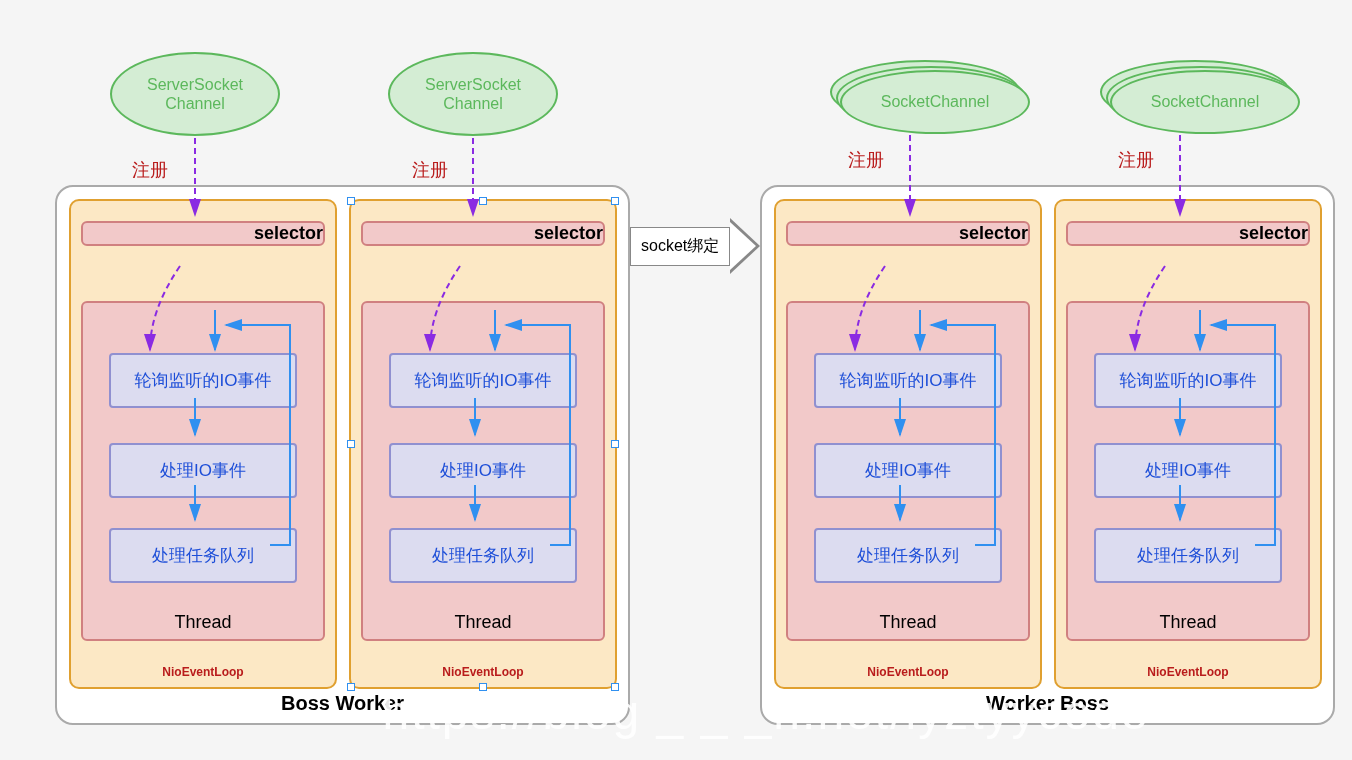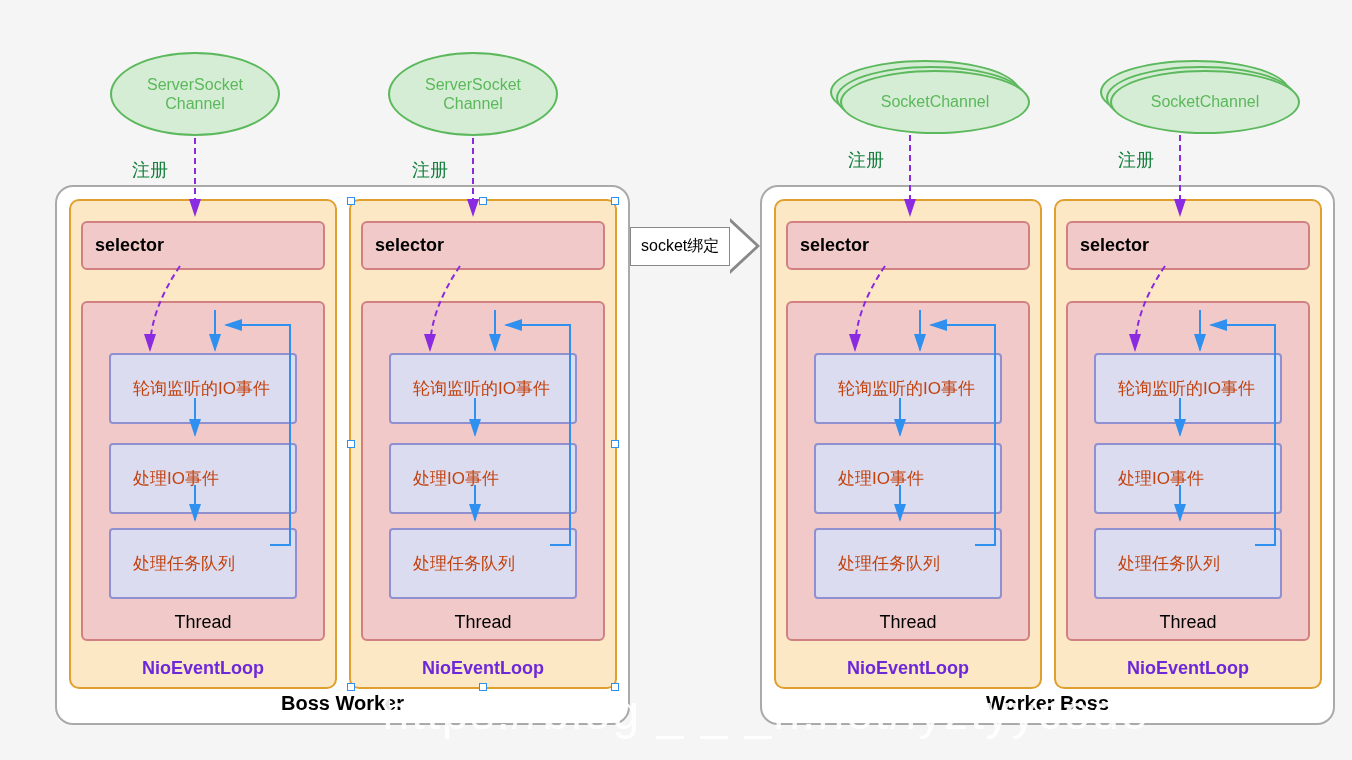--- a/index.html
+++ b/index.html
@@ -30,21 +30,21 @@
     border: 2px solid #5cb85c;
     background: #d4edd4;
     border-radius: 50%;
     z-index: -1;
   }
   .ellipse.stack::before { width: 100%; height: 100%; top: -12px; left: -12px; }
   .ellipse.stack::after { width: 100%; height: 100%; top: -6px; left: -6px; }
   
   .register-label {
     position: absolute;
-    color: #15803d;
+    color: #b91c1c;
     font-size: 18px;
     font-weight: 500;
   }
   
   .group-box {
     position: absolute;
     border: 2px solid #aaa;
     border-radius: 18px;
     background: #fff;
     padding: 10px;
@@ -66,32 +66,32 @@
     background: #fce8c5;
     padding: 8px;
   }
   
   .eventloop-label {
     position: absolute;
     bottom: 8px;
     left: 50%;
     transform: translateX(-50%);
     font-weight: bold;
-    font-size: 18px;
-    color: #6d28d9;
+    font-size: 12px;
+    color: #b91c1c;
   }
   
   .selector-box {
     position: absolute;
     left: 10px; right: 10px;
     border: 2px solid #d08080;
     border-radius: 6px;
     background: #f2c9c9;
-    padding: 12px;
-    text-align: left;
+    padding: 0;
+    text-align: right;
     font-weight: bold;
     font-size: 18px;
   }
   
   .thread-box {
     position: absolute;
     left: 10px; right: 10px;
     border: 2px solid #d08080;
     border-radius: 6px;
     background: #f2c9c9;
@@ -106,24 +106,24 @@
     font-weight: normal;
     font-size: 18px;
   }
   
   .step-box {
     position: absolute;
     left: 26px; right: 26px;
     border: 2px solid #9090d0;
     border-radius: 4px;
     background: #dcdcf0;
-    padding: 22px;
-    text-align: left;
+    padding: 14px;
+    text-align: center;
     font-size: 17px;
-    color: #c2410c;
+    color: #1d4ed8;
     font-weight: 500;
   }
   
   .arrow-svg {
     position: absolute;
     top: 0; left: 0;
     pointer-events: none;
   }
   
   .big-arrow {

